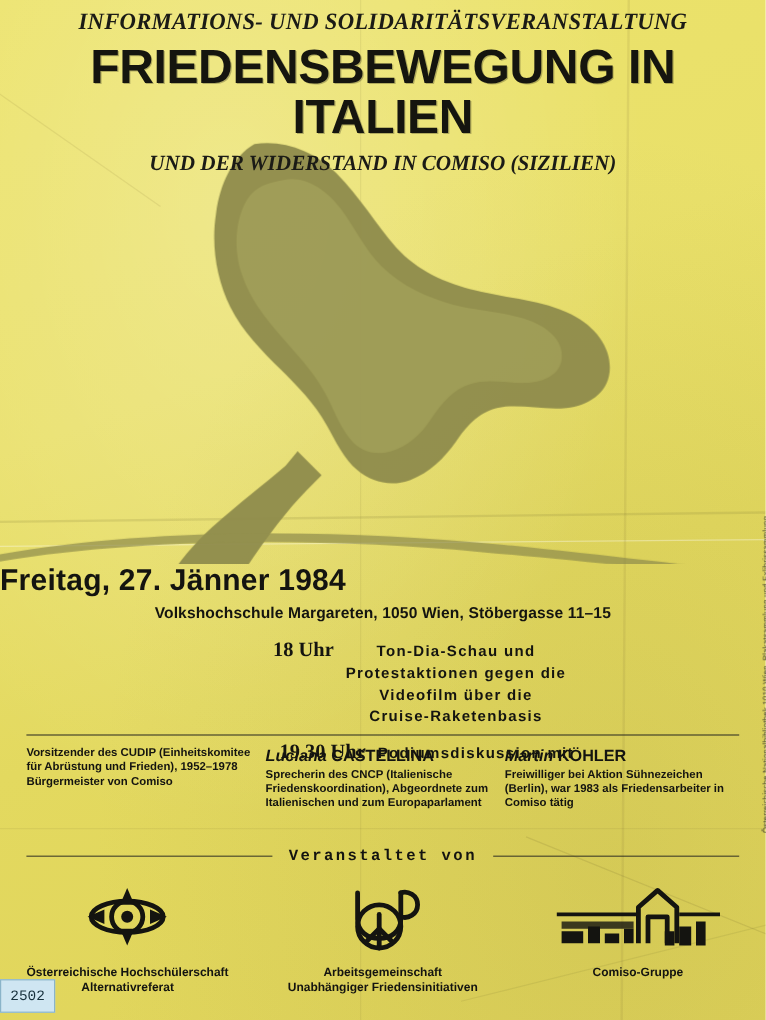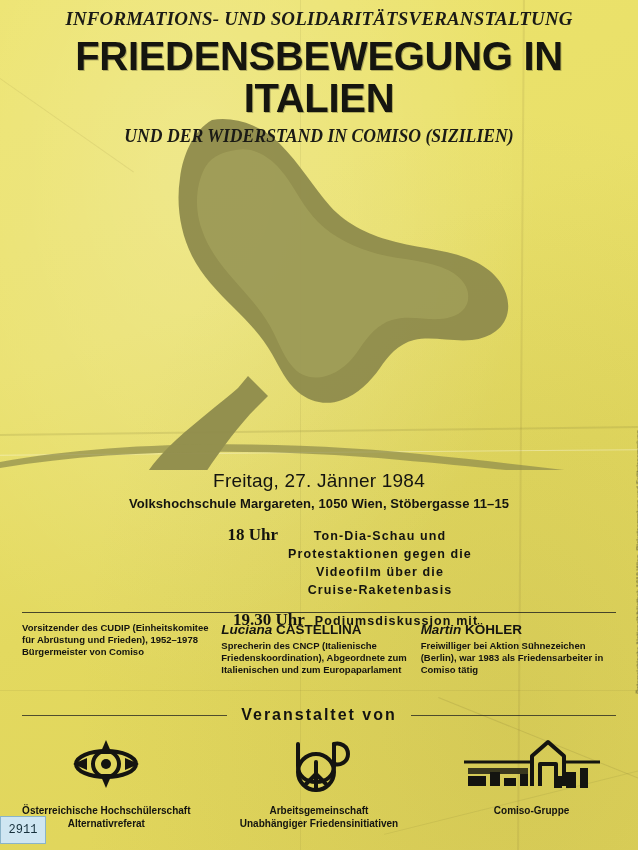--- a/index.html
+++ b/index.html
@@ -83,23 +83,22 @@
   }
 
   .info {
     position: absolute;
     left: 0; right: 0;
     top: 470px;
     z-index: 6;
     color: #141410;
   }
   .date {
-    text-align: center;
-    font-weight: normal;
-    font-size: 19px;
+    font-weight: bold;
+    font-size: 25px;
     letter-spacing: 0.2px;
   }
   .venue {
     text-align: center;
     font-weight: bold;
     font-size: 13px;
     margin-top: 4px;
     letter-spacing: 0.1px;
   }
   .prog {
@@ -173,24 +172,25 @@
     top: 706px;
     display: flex;
     align-items: center;
     z-index: 6;
   }
   .veranstaltet .rule { flex: 1; height: 1px; background: #2b2b22; opacity: 0.8; }
   .veranstaltet .rule.left { margin-left: 22px; }
   .veranstaltet .rule.right { margin-right: 22px; }
   .veranstaltet .txt {
     padding: 0 14px;
-    font-size: 16px;
+    font-size: 13px;
     font-weight: bold;
     letter-spacing: 2px;
     color: #141410;
+    font-family: Liberation Mono, monospace;
   }
 
   .orgs {
     position: absolute;
     left: 0; right: 0;
     top: 728px;
     display: flex;
     z-index: 6;
   }
   .org {
@@ -424,14 +424,14 @@
       </div>
       <div class="cap">
         <div>Comiso-Gruppe</div>
         <div></div>
       </div>
     </div>
   </div>
 
   <div class="side-credit">Österreichische Nationalbibliothek 1010 Wien, Plakatsammlung und Exlibrissammlung</div>
 
-  <div class="archive-tag">2911</div>
+  <div class="archive-tag">2502</div>
 </div>
 
 </body></html>

